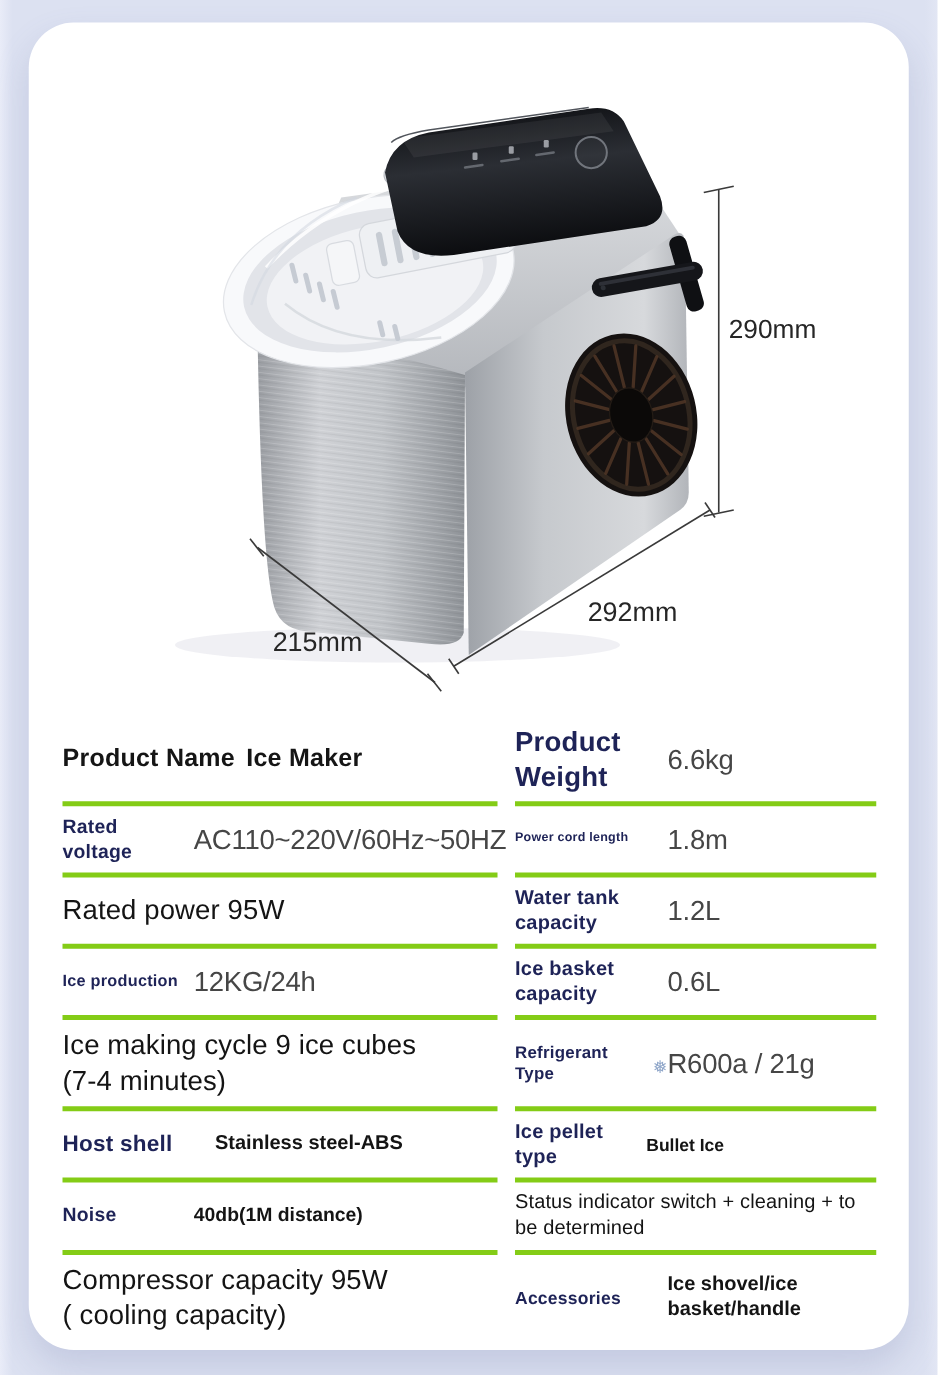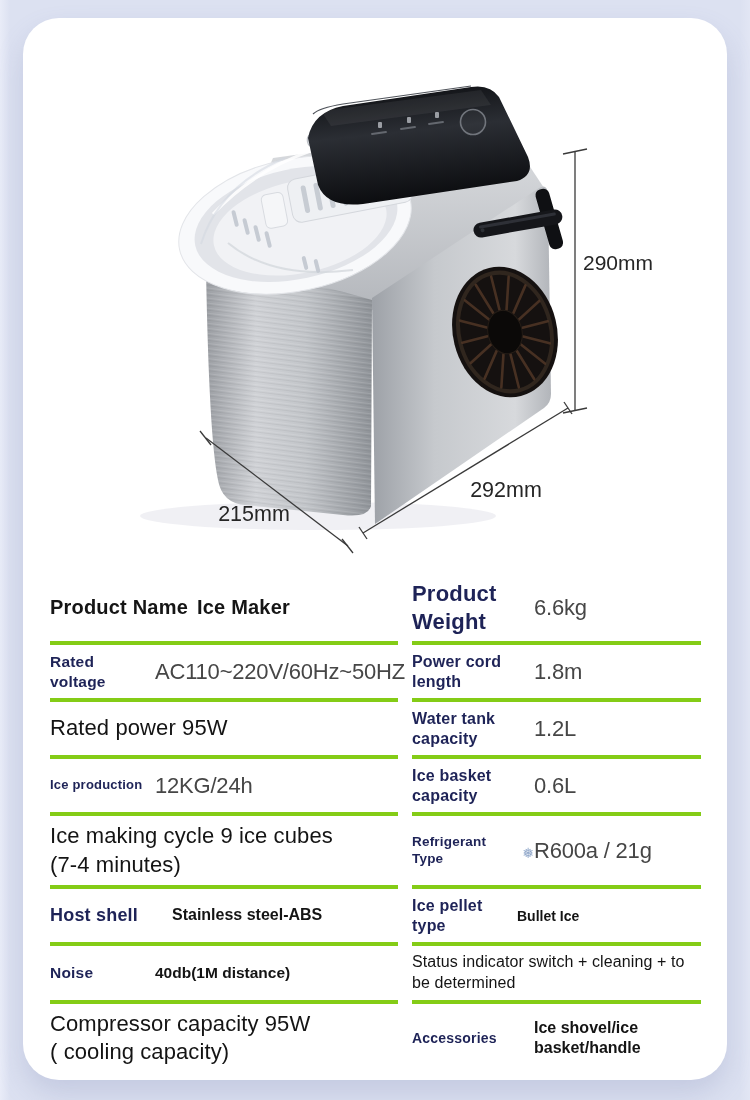--- a/index.html
+++ b/index.html
@@ -23,21 +23,21 @@
   .cell {
     border-bottom:4px solid #84cc16;
     display:flex; align-items:center; min-height:57px;
     box-sizing:border-box; padding:6px 0;
   }
   .cell.last { border-bottom:none; }
 
   .nav { color:#1e2357; font-weight:700; letter-spacing:.2px; line-height:1.25; }
   .lw { flex:0 0 95px; margin-right:10px; }
   .rw { flex:0 0 122px; }
-  .fs12 { font-size:16px; } .fs13 { font-size:13px; } .fs135 { font-size:13.5px; }
+  .fs12 { font-size:10px; } .fs13 { font-size:13px; } .fs135 { font-size:13.5px; }
   .fs14 { font-size:14px; } .fs15 { font-size:15.5px; } .fs16 { font-size:16px; }
   .fs17 { font-size:22px; } .fs18 { font-size:18px; }
   .big { font-size:20px; font-weight:700; color:#151515; letter-spacing:.2px; }
   .big + .big { margin-left:9px; }
   .val { font-size:22px; color:#464646; letter-spacing:-0.2px; }
   .valb { font-weight:700; color:#141414; line-height:1.3; }
   .full { font-weight:400; color:#141414; line-height:1.3; letter-spacing:.1px; }
   .w300 { max-width:302px; } .w285 { max-width:272px; } .w175 { max-width:175px; }
   .snow { color:#8fa6c9; font-size:14px; margin-left:2px; position:relative; top:2px; }
   .labelwrap { display:flex; align-items:center; }

